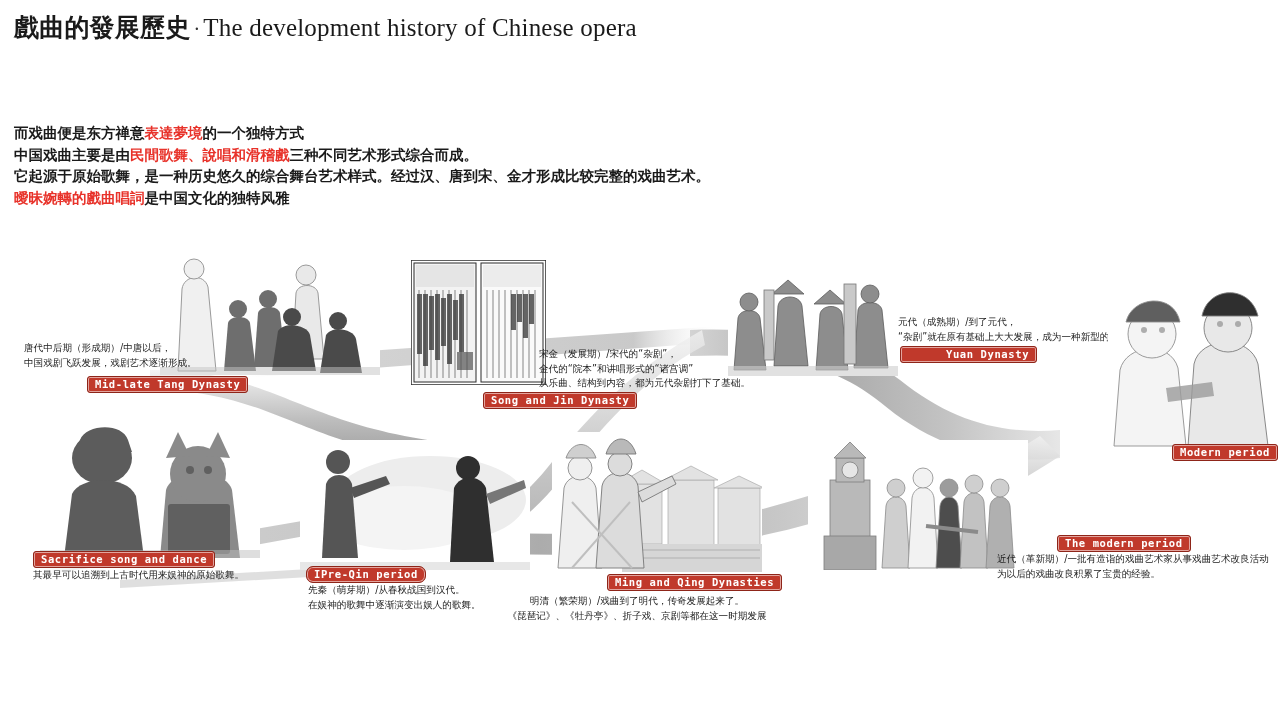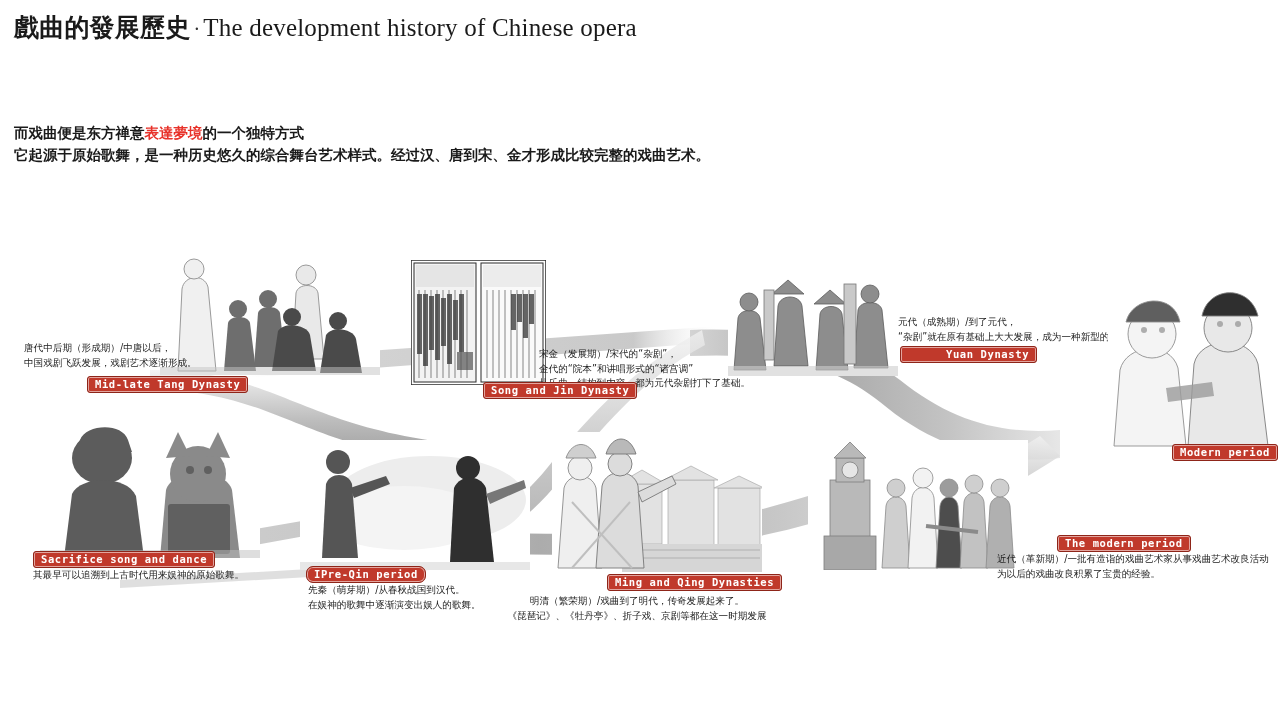--- a/index.html
+++ b/index.html
@@ -48,21 +48,23 @@
 <body>
 
 <div id="header">
   <div id="title">
     <span class="cn">戲曲的發展歷史</span><span class="dot">·</span><span class="en">The development history of Chinese opera</span>
   </div>
 </div>
 
 <div id="intro">
   <div class="ln"><span>而戏曲便是东方禅意</span><span class="hl">表達夢境</span><span>的一个独特方式</span></div>
+  <div class="ln"><span>中国戏曲主要是由</span><span class="hl">民間歌舞、說唱和滑稽戲</span><span>三种不同艺术形式综合而成。</span></div>
   <div class="ln">它起源于原始歌舞，是一种历史悠久的综合舞台艺术样式。经过汉、唐到宋、金才形成比较完整的戏曲艺术。</div>
+  <div class="ln"><span class="hl">曖昧婉轉的戲曲唱詞</span><span>是中国文化的独特风雅</span></div>
 </div>
 
 <div id="scene">
 
   <svg id="ribbon" viewBox="0 0 1280 420">
     <defs>
       <linearGradient id="gRib" x1="0" y1="0" x2="1" y2="0">
         <stop offset="0%" stop-color="#cfcfcf"></stop>
         <stop offset="35%" stop-color="#9d9d9d"></stop>
         <stop offset="70%" stop-color="#bdbdbd"></stop>
@@ -223,21 +225,21 @@
           <rect x="118" y="34" width="5" height="30"></rect>
       </g>
       <rect x="46" y="92" width="16" height="18" fill="#b03a2e" opacity=".7"></rect>
     </svg>
   </div>
   <div class="cap" style="left:539px;top:347px;">
     <div>宋金（发展期）/宋代的“杂剧”，</div>
     <div>金代的“院本”和讲唱形式的“诸宫调”</div>
     <div>从乐曲、结构到内容，都为元代杂剧打下了基础。</div>
   </div>
-  <div class="chip" style="left:483px;top:382px;">Song and Jin Dynasty</div>
+  <div class="chip" style="left:483px;top:392px;">Song and Jin Dynasty</div>
 
   <div class="photo" style="left:728px;top:266px;width:170px;height:110px;">
     <svg class="ph-inner" viewBox="0 0 170 110" preserveAspectRatio="none">
       <rect width="170" height="110" fill="#ffffff"></rect>
       <g fill="#8d8d8d" stroke="#5c5c5c" stroke-width=".8">
         <path d="M6 104 L10 52 C12 42 30 42 32 52 L38 104 Z"></path>
           <circle cx="21" cy="36" r="9"></circle>
         <path d="M46 100 L50 40 C52 28 72 28 74 40 L80 100 Z"></path>
           <path d="M44 28 L76 28 L60 14 Z"></path>
         <path d="M88 104 L92 48 C94 38 112 38 114 48 L120 104 Z"></path>

